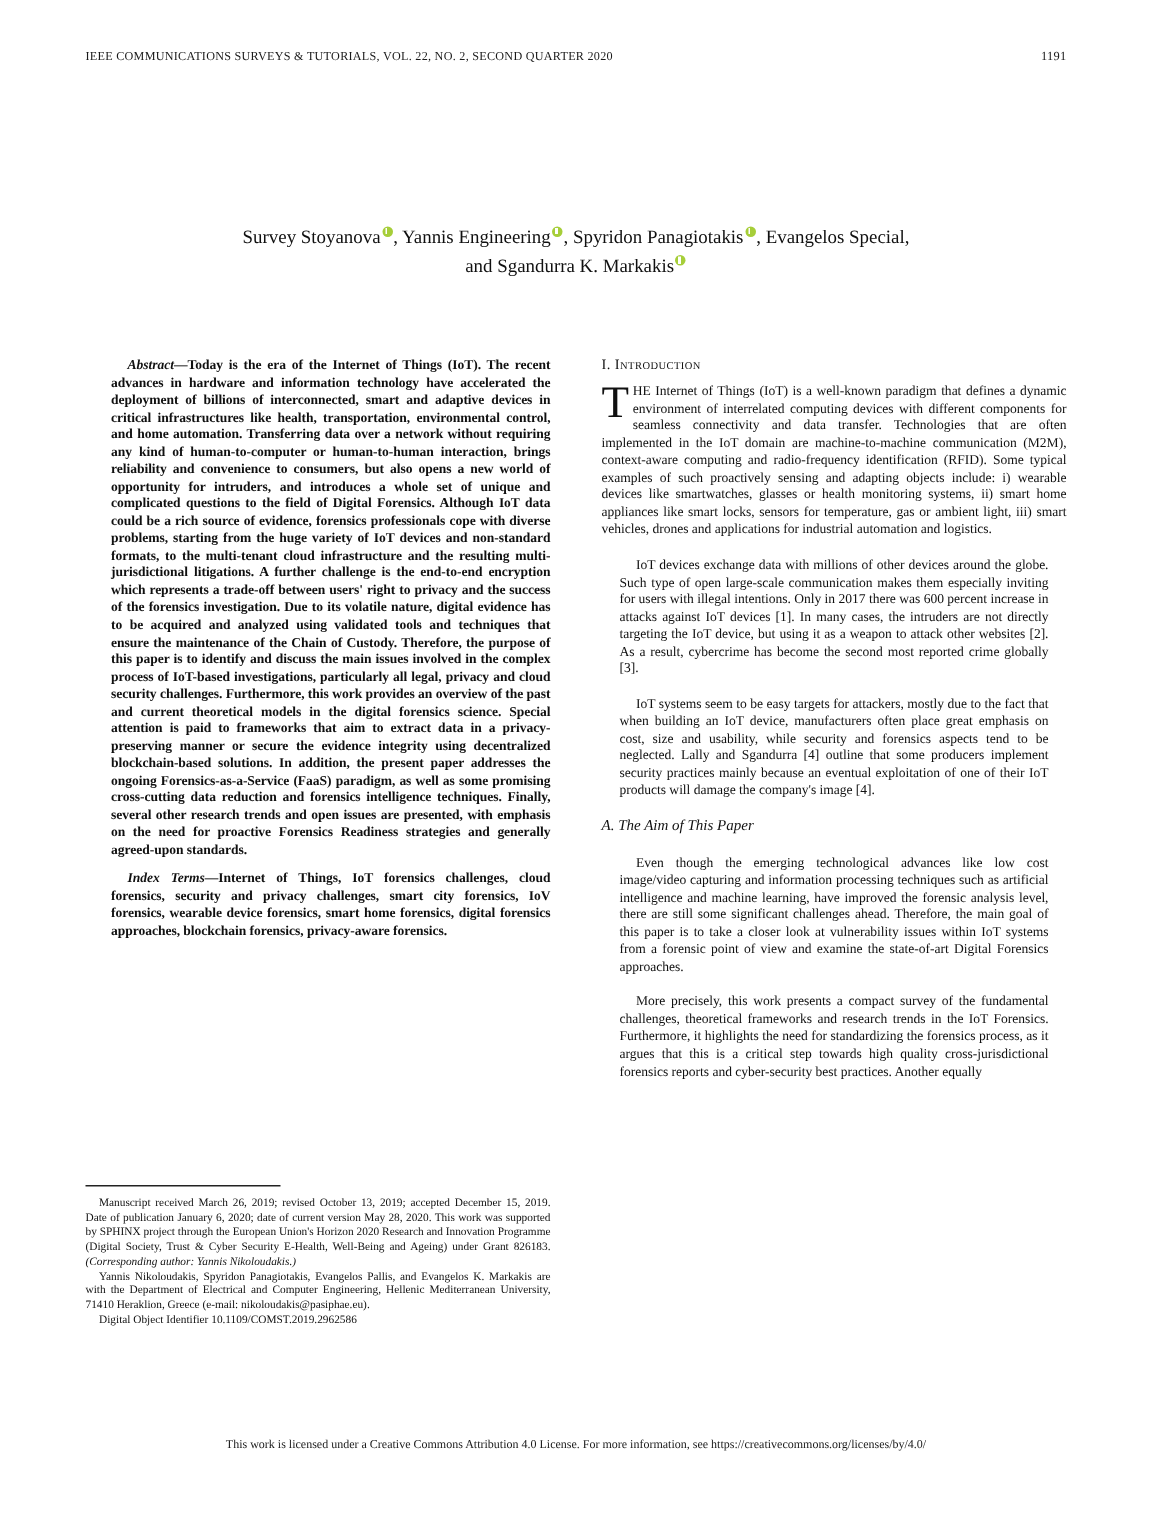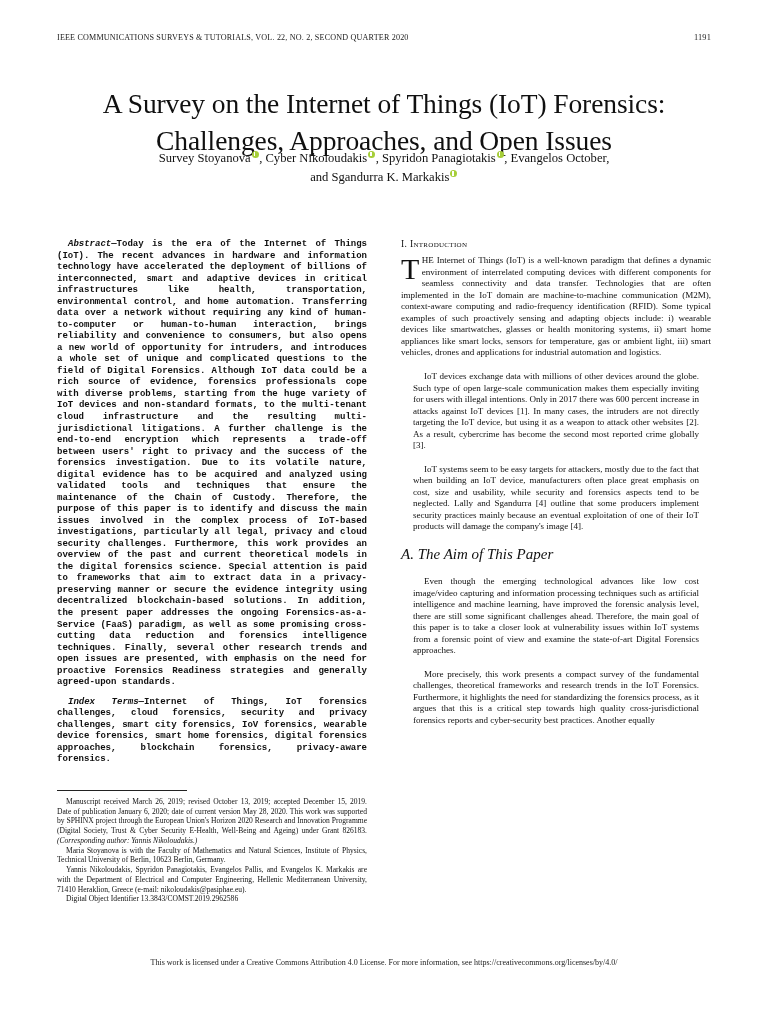--- a/index.html
+++ b/index.html
@@ -93,24 +93,23 @@
     text-align: justify;
     text-justify: inter-word;
     hyphens: none;
   }
   .col-left  { left: 57px; }
   .col-right { left: 401px; }
 
   .abstract, .indexterms {
     font-weight: bold;
     text-align: justify;
-    margin: 0 0 8px 0;
+    margin: 0 0 8px 17px;
     text-indent: 11px;
     letter-spacing: -0.03px;
-    font-family: Liberation Mono, monospace;
   }
   .abstract .lead, .indexterms .lead {
     font-style: italic;
     font-weight: bold;
   }
 
   
   .footrule {
     position: absolute;
     left: 57px;
@@ -137,21 +136,21 @@
   
   .sec-head {
     text-align: left;
     font-size: 9.6px;
     font-variant: small-caps;
     letter-spacing: 0.3px;
     margin: 0 0 5px 0;
     font-weight: normal;
   }
   .subsec-head {
-    font-size: 15px;
+    font-size: 10px;
     font-style: italic;
     font-weight: normal;
     margin: 9px 0 3px 0;
     text-align: left;
   }
 
   
   .col p.body {
     margin: 12px;
     text-indent: 11px;
@@ -187,45 +186,40 @@
 </head>
 <body>
 
 <div class="page">
 
   <div class="runhead">
     <span class="journal">IEEE COMMUNICATIONS SURVEYS &amp; TUTORIALS, VOL. 22, NO. 2, SECOND QUARTER 2020</span>
     <span class="folio">1191</span>
   </div>
 
-  <h1 class="title">
-    <span>A Survey on the Internet of Things (IoT) Forensics:</span><br>
-    <span>Challenges, Approaches, and Open Issues</span>
-  </h1>
 
   <div class="authors">
-    <span>Survey Stoyanova</span><span class="orcid"></span><span>, Cyber Nikoloudakis</span><span class="orcid"></span><span>, Spyridon Panagiotakis</span><span class="orcid"></span><span>, Evangelos October,</span><br>
+    <span>Survey Stoyanova</span><span class="orcid"></span><span>, Yannis Engineering</span><span class="orcid"></span><span>, Spyridon Panagiotakis</span><span class="orcid"></span><span>, Evangelos Special,</span><br>
     <span>and Sgandurra K. Markakis</span><span class="orcid"></span>
   </div>
 
   <div class="col col-left">
 
     <p class="abstract"><span class="lead">Abstract</span><span>—</span><span>Today is the era of the Internet of Things (IoT). The recent advances in hardware and information technology have accelerated the deployment of billions of interconnected, smart and adaptive devices in critical infrastructures like health, transportation, environmental control, and home automation. Transferring data over a network without requiring any kind of human-to-computer or human-to-human interaction, brings reliability and convenience to consumers, but also opens a new world of opportunity for intruders, and introduces a whole set of unique and complicated questions to the field of Digital Forensics. Although IoT data could be a rich source of evidence, forensics professionals cope with diverse problems, starting from the huge variety of IoT devices and non-standard formats, to the multi-tenant cloud infrastructure and the resulting multi-jurisdictional litigations. A further challenge is the end-to-end encryption which represents a trade-off between users' right to privacy and the success of the forensics investigation. Due to its volatile nature, digital evidence has to be acquired and analyzed using validated tools and techniques that ensure the maintenance of the Chain of Custody. Therefore, the purpose of this paper is to identify and discuss the main issues involved in the complex process of IoT-based investigations, particularly all legal, privacy and cloud security challenges. Furthermore, this work provides an overview of the past and current theoretical models in the digital forensics science. Special attention is paid to frameworks that aim to extract data in a privacy-preserving manner or secure the evidence integrity using decentralized blockchain-based solutions. In addition, the present paper addresses the ongoing Forensics-as-a-Service (FaaS) paradigm, as well as some promising cross-cutting data reduction and forensics intelligence techniques. Finally, several other research trends and open issues are presented, with emphasis on the need for proactive Forensics Readiness strategies and generally agreed-upon standards.</span></p>
 
     <p class="indexterms"><span class="lead">Index Terms</span><span>—</span><span>Internet of Things, IoT forensics challenges, cloud forensics, security and privacy challenges, smart city forensics, IoV forensics, wearable device forensics, smart home forensics, digital forensics approaches, blockchain forensics, privacy-aware forensics.</span></p>
 
   </div>
 
   <div class="footrule"></div>
 
   <div class="footnotes">
     <p><span>Manuscript received March 26, 2019; revised October 13, 2019; accepted December 15, 2019. Date of publication January 6, 2020; date of current version May 28, 2020. This work was supported by SPHINX project through the European Union's Horizon 2020 Research and Innovation Programme (Digital Society, Trust &amp; Cyber Security E-Health, Well-Being and Ageing) under Grant 826183. </span><i>(Corresponding author: Yannis Nikoloudakis.)</i></p>
-    <p><span>Maria Stoyanova is with the Faculty of Mathematics and Natural Sciences, Institute of Physics, Technical University of Berlin, 10623 Berlin, Germany.</span></p>
     <p><span>Yannis Nikoloudakis, Spyridon Panagiotakis, Evangelos Pallis, and Evangelos K. Markakis are with the Department of Electrical and Computer Engineering, Hellenic Mediterranean University, 71410 Heraklion, Greece (e-mail: nikoloudakis@pasiphae.eu).</span></p>
-    <p><span>Digital Object Identifier 13.3843/COMST.2019.2962586</span></p>
+    <p><span>Digital Object Identifier 10.1109/COMST.2019.2962586</span></p>
   </div>
 
   <div class="col col-right">
 
     <h2 class="sec-head">I. Introduction</h2>
 
     <p class="dropcap-para"><span class="dropcap">T</span><span>HE Internet of Things (IoT) is a well-known paradigm that defines a dynamic environment of interrelated computing devices with different components for seamless connectivity and data transfer. Technologies that are often implemented in the IoT domain are machine-to-machine communication (M2M), context-aware computing and radio-frequency identification (RFID). Some typical examples of such proactively sensing and adapting objects include: i) wearable devices like smartwatches, glasses or health monitoring systems, ii) smart home appliances like smart locks, sensors for temperature, gas or ambient light, iii) smart vehicles, drones and applications for industrial automation and logistics.</span></p>
 
     <p class="body">IoT devices exchange data with millions of other devices around the globe. Such type of open large-scale communication makes them especially inviting for users with illegal intentions. Only in 2017 there was 600 percent increase in attacks against IoT devices [1]. In many cases, the intruders are not directly targeting the IoT device, but using it as a weapon to attack other websites [2]. As a result, cybercrime has become the second most reported crime globally [3].</p>
 

